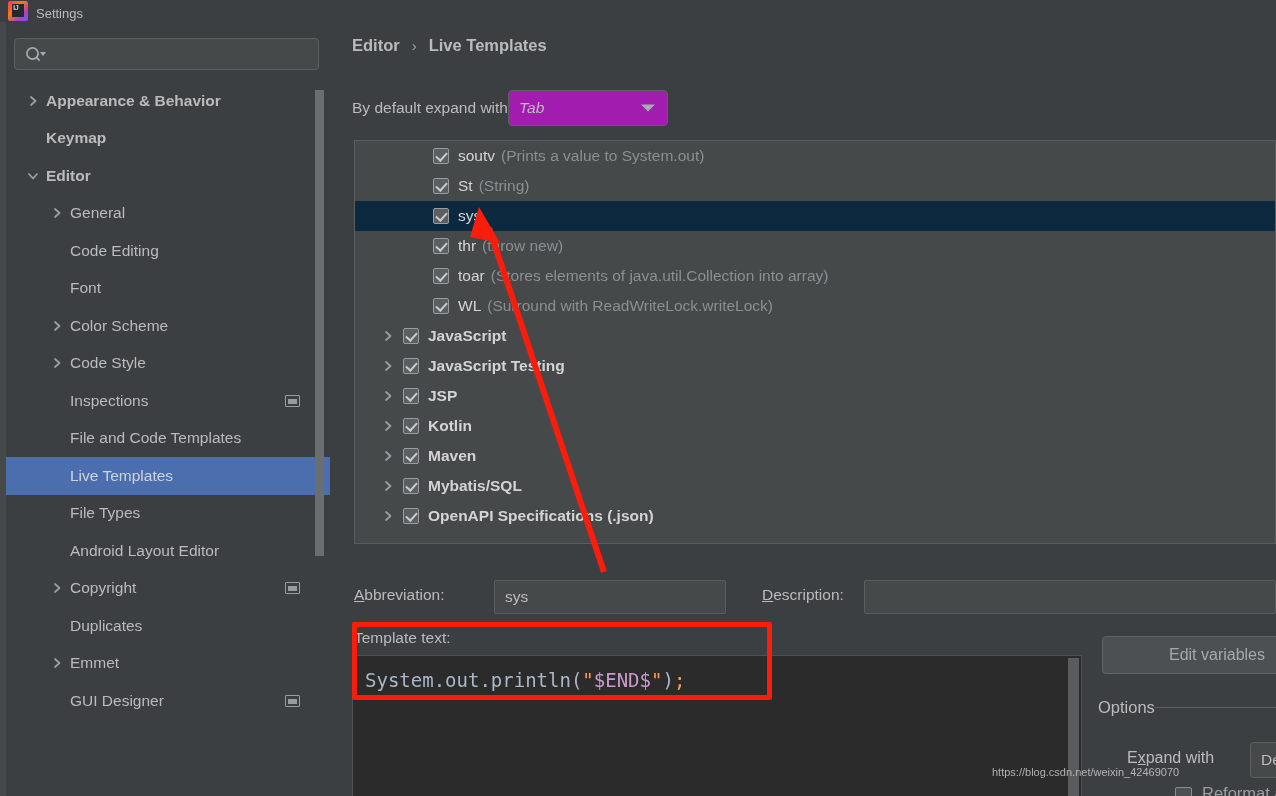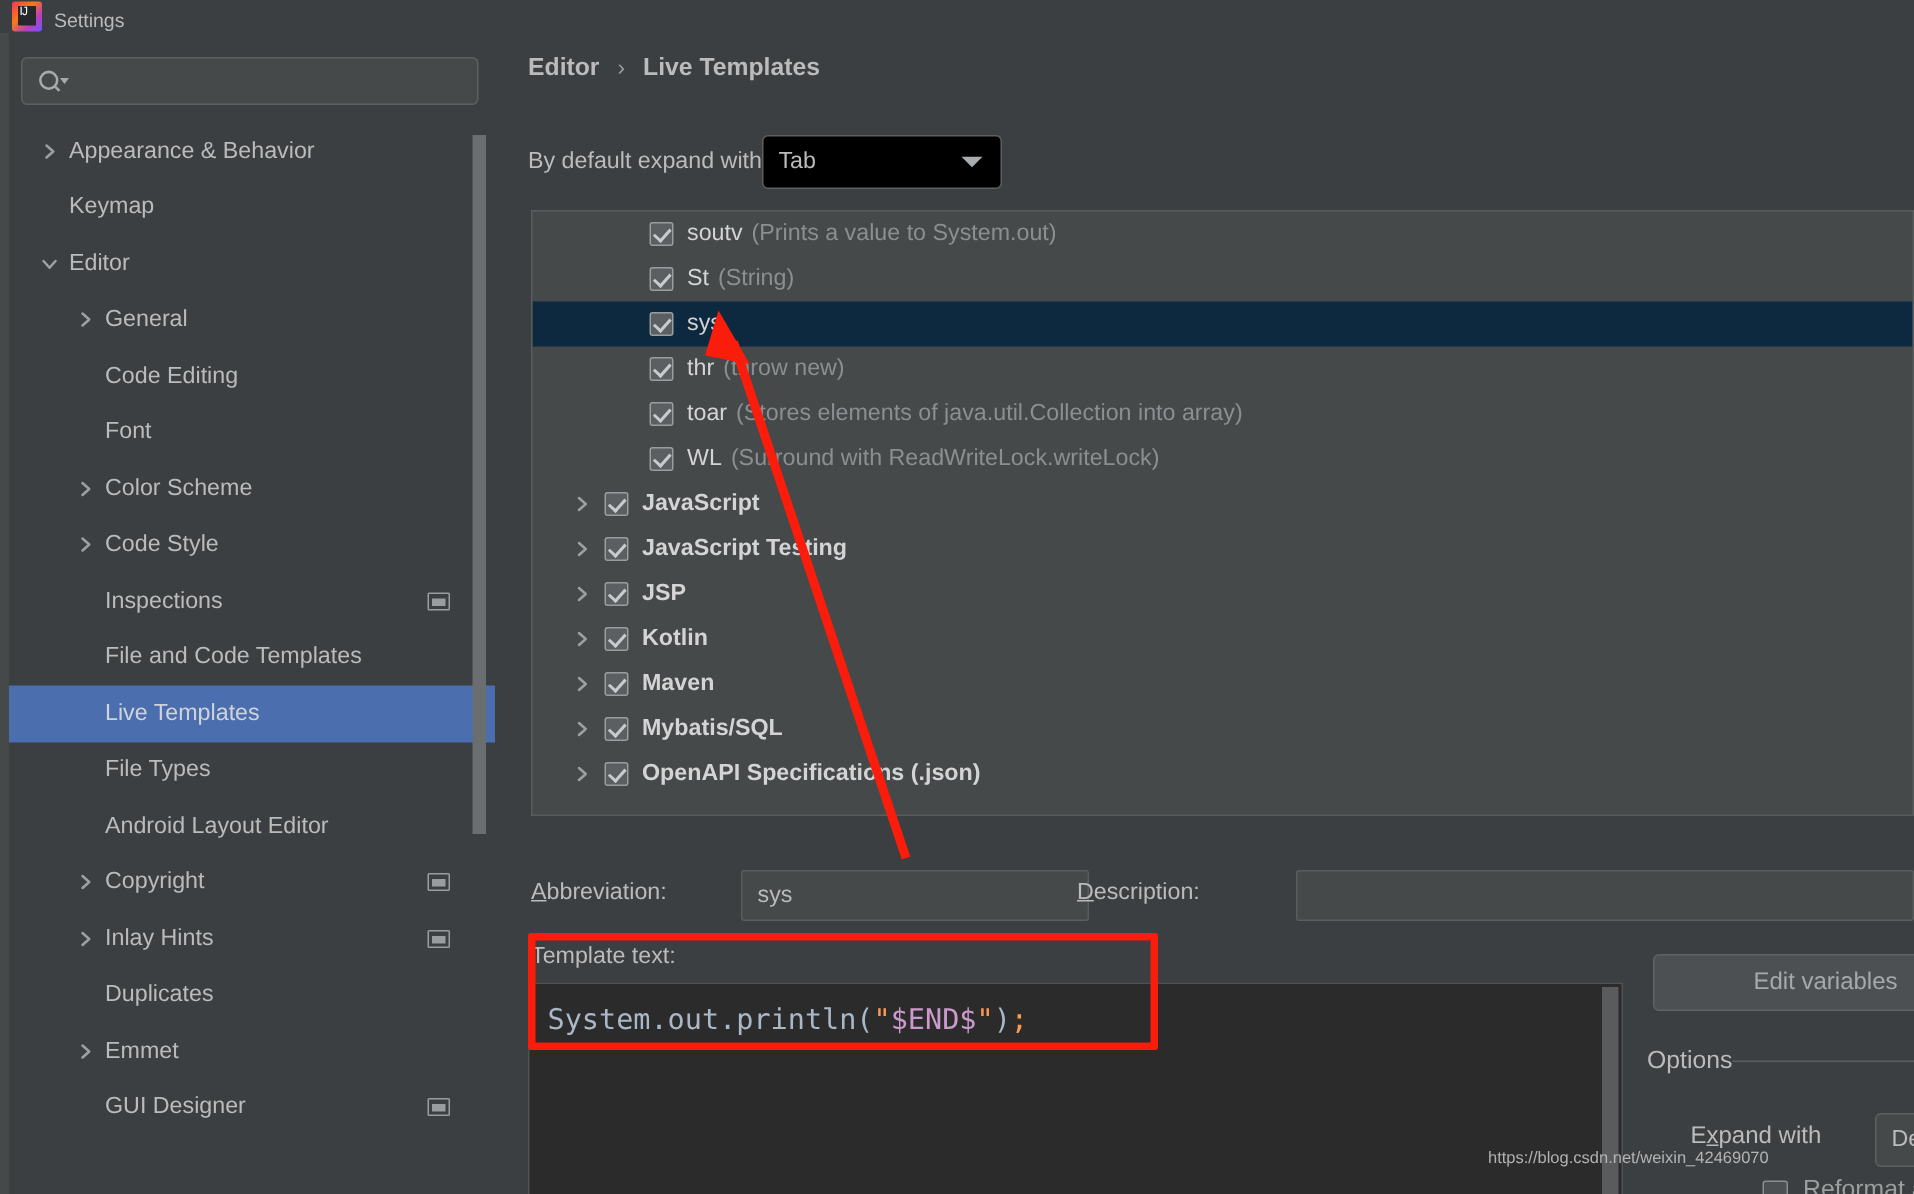--- a/index.html
+++ b/index.html
@@ -92,21 +92,21 @@
   }
   .tree-row.selected { background: #4b6eaf; color: #cfd4da; }
   .tree-row .arrow {
     width: 26px; flex: 0 0 26px; display: flex; align-items: center; justify-content: center;
     color: #9ba0a3;
   }
   .tree-row .arrow.empty { visibility: hidden; }
   .tree-row.depth1 { padding-left: 14px; }
   .tree-row.depth2 { padding-left: 38px; }
   .tree-row .label { flex: 1 1 auto; }
-  .tree-row .label.bold { font-weight: normal; }
+  .tree-row .label.bold { font-weight: bold; }
   .tree-row .badge {
     position: absolute; right: 30px; top: 50%; transform: translateY(-50%);
     width: 15px; height: 12px; border: 1px solid #9a9da0; border-radius: 1px;
   }
   .tree-row .badge::after {
     content: ""; position: absolute; left: 2px; top: 3px; width: 9px; height: 5px;
     background: #9a9da0;
   }
   .sidebar-scrollbar {
     position: absolute; right: 6px; top: 68px; width: 9px; height: 466px;
@@ -125,23 +125,24 @@
   }
   .breadcrumb .sep { color: #9ba0a3; font-weight: normal; font-size: 15px; }
 
   .expand-row {
     position: absolute; left: 22px; top: 68px;
     display: flex; align-items: center; gap: 0;
   }
   .expand-label { font-size: 15.5px; color: #bbbbbb; }
   .combo {
     width: 160px; height: 36px;
-    background: #000000; border: 1px solid #5e6060; border-radius: 4px;
+    background: #a21caf; border: 1px solid #5e6060; border-radius: 4px;
     display: flex; align-items: center; padding: 0 10px;
     position: relative;
+    font-style: italic;
   }
   .combo .combo-value { font-size: 15.5px; color: #bbbbbb; }
   .combo .caret {
     position: absolute; right: 12px; top: 50%; transform: translateY(-50%);
     width: 0; height: 0; border-left: 7px solid transparent; border-right: 7px solid transparent;
     border-top: 7px solid #a9adb0;
   }
 
   
   .tpl-list {
@@ -179,21 +180,21 @@
   .abbrev-row { position: absolute; left: 0; top: 556px; width: 946px; height: 38px; }
   .lbl { font-size: 15.5px; color: #bbbbbb; }
   .lbl u { text-decoration: underline; }
   .field {
     background: #45494a; border: 1px solid #5a5d5e; border-radius: 2px;
     height: 34px; display: flex; align-items: center; padding: 0 10px;
     font-size: 15.5px; color: #bbbbbb;
   }
   .abbrev-label { position: absolute; left: 24px; top: 8px; }
   .abbrev-field { position: absolute; left: 164px; top: 2px; width: 232px; }
-  .desc-label { position: absolute; left: 388px; top: 8px; }
+  .desc-label { position: absolute; left: 432px; top: 8px; }
   .desc-field { position: absolute; left: 534px; top: 2px; width: 412px; }
 
   .tmpl-text-label { position: absolute; left: 24px; top: 607px; font-size: 15.5px; color: #bbbbbb; }
 
   
   .editor {
     position: absolute; left: 22px; top: 633px; width: 730px; height: 163px;
     background: #2b2b2b; border: 1px solid #4e5254;
   }
   .editor .code {
@@ -388,29 +389,20 @@
           </span>
           <span class="label">Android Layout Editor</span>
         </div>
         <div class="tree-row depth2">
           <span class="arrow">
             <svg width="14" height="14" viewBox="0 0 14 14">
               <polyline points="5,3 9.5,7 5,11" fill="none" stroke="#9ba0a3" stroke-width="1.7" stroke-linecap="round" stroke-linejoin="round"></polyline>
             </svg>
           </span>
           <span class="label">Copyright</span>
-          <span class="badge"></span>
-        </div>
-        <div class="tree-row depth2">
-          <span class="arrow">
-            <svg width="14" height="14" viewBox="0 0 14 14">
-              <polyline points="5,3 9.5,7 5,11" fill="none" stroke="#9ba0a3" stroke-width="1.7" stroke-linecap="round" stroke-linejoin="round"></polyline>
-            </svg>
-          </span>
-          <span class="label">Inlay Hints</span>
           <span class="badge"></span>
         </div>
         <div class="tree-row depth2">
           <span class="arrow empty">
             <svg width="14" height="14" viewBox="0 0 14 14">
               <polyline points="5,3 9.5,7 5,11" fill="none" stroke="#9ba0a3" stroke-width="1.7" stroke-linecap="round" stroke-linejoin="round"></polyline>
             </svg>
           </span>
           <span class="label">Duplicates</span>
         </div>

